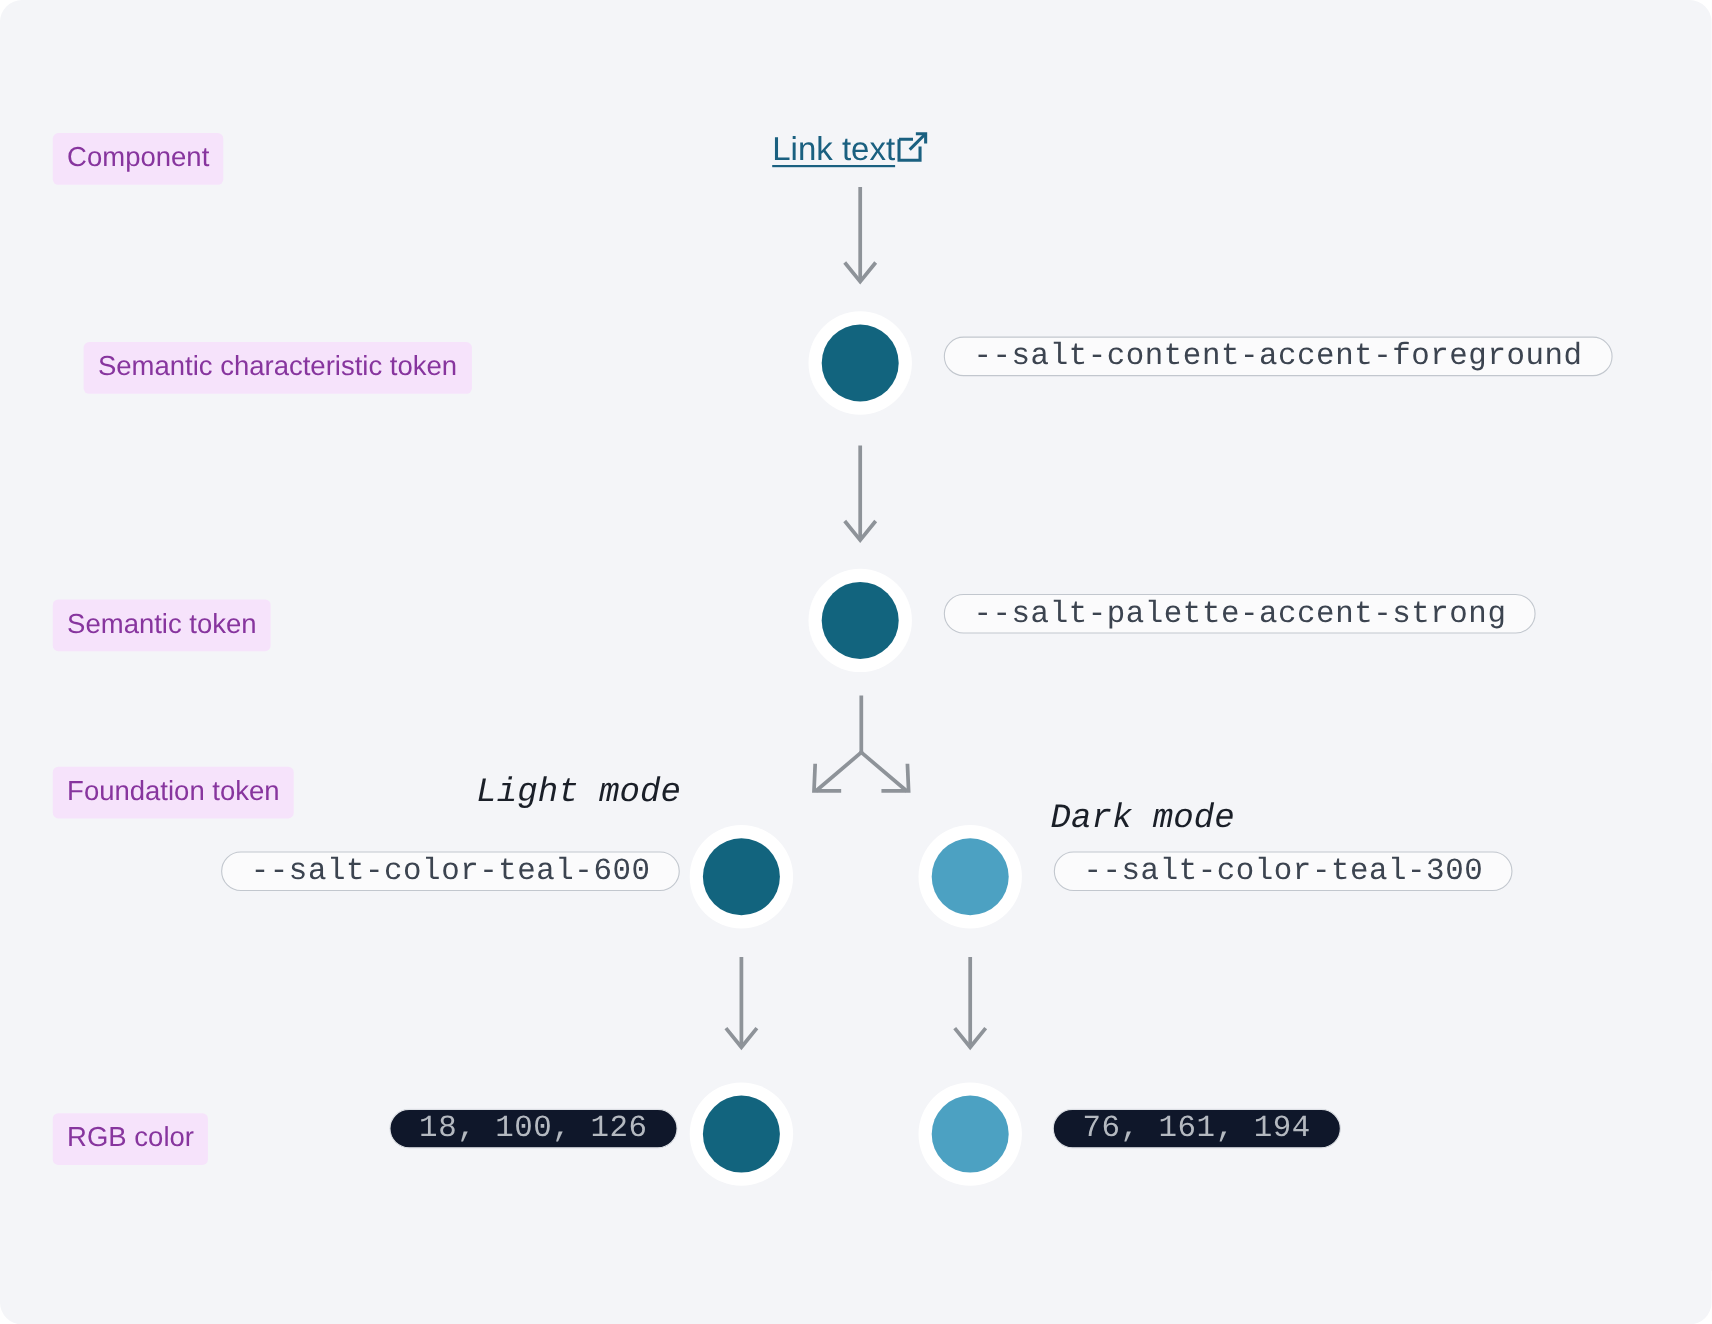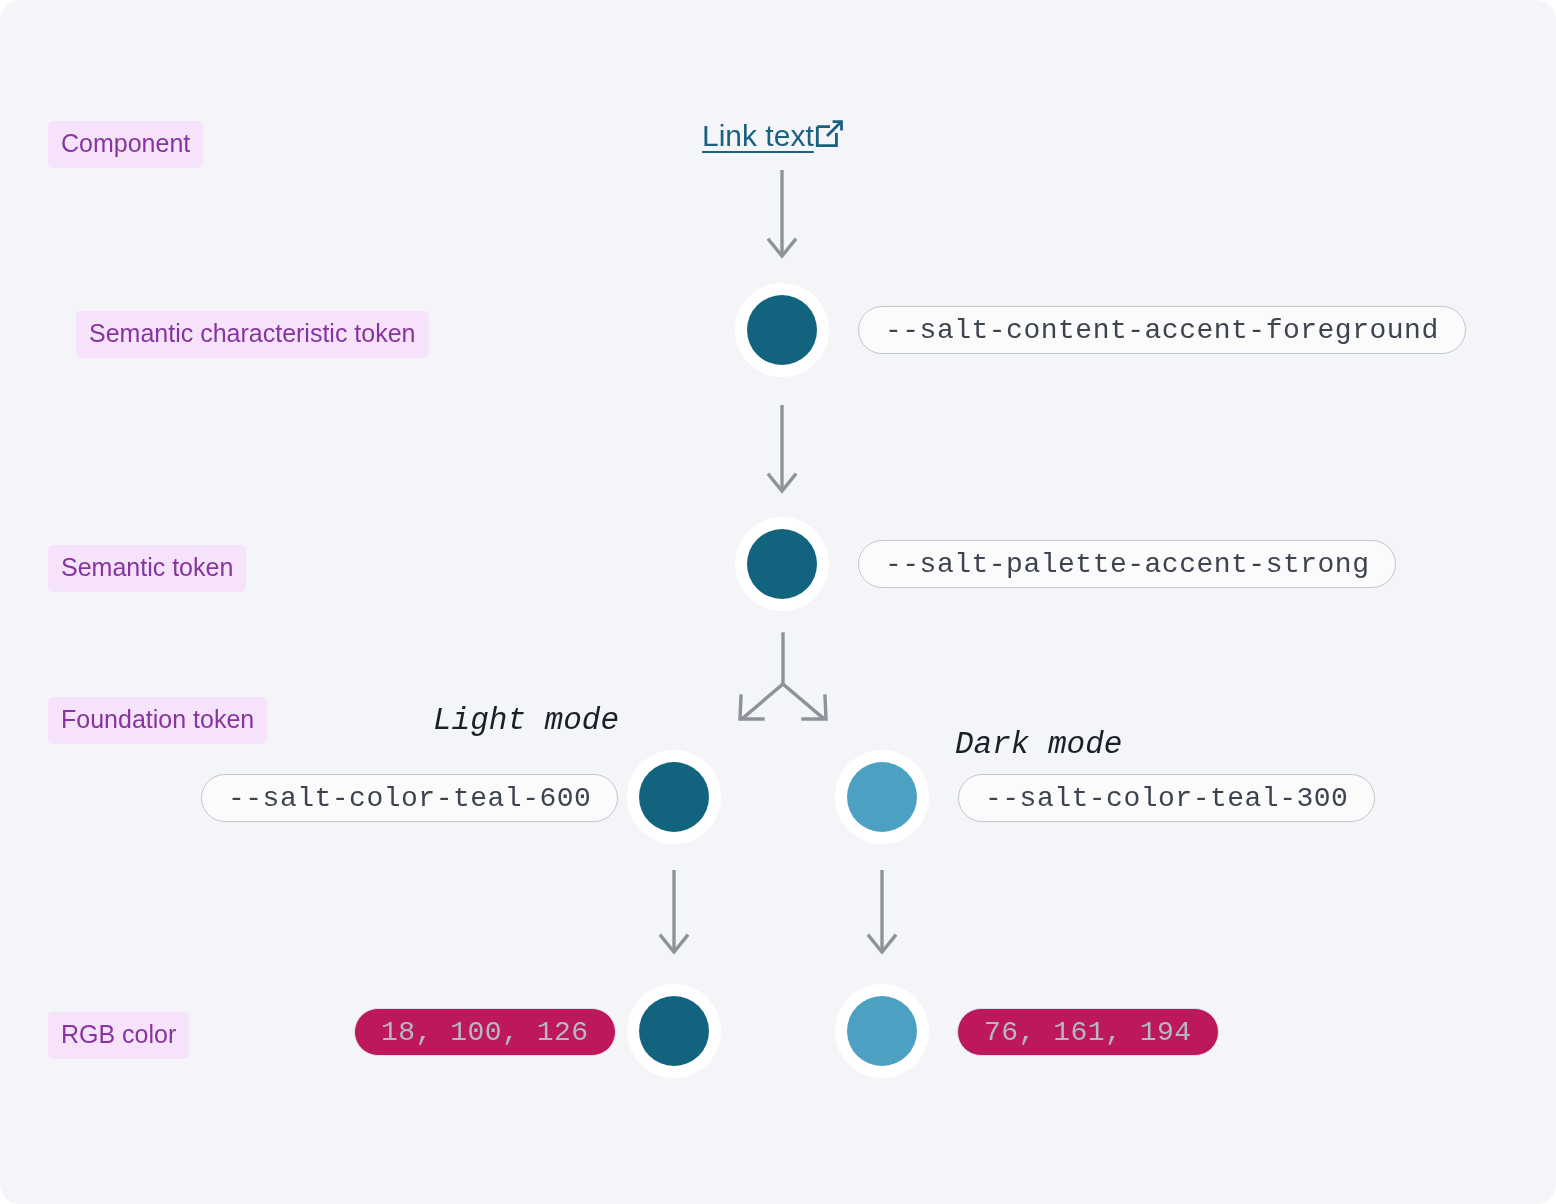--- a/index.html
+++ b/index.html
@@ -35,36 +35,36 @@
     border-radius: 5px;
     white-space: nowrap;
   }
 
   
   .pill {
     position: absolute;
     display: inline-flex;
     align-items: center;
     justify-content: center;
-    height: 48px;
+    height: 36px;
     padding: 0 26px;
     border: 1.5px solid #c2c7ce;
     border-radius: 26px;
     background: #fbfbfc;
     font-family: "Liberation Mono", "DejaVu Sans Mono", monospace;
     font-size: 28px;
     letter-spacing: 0.5px;
     color: #3c4450;
     white-space: nowrap;
     box-sizing: border-box;
   }
   .pill.muted {
     color: #b4b9c0;
     border-color: #dde0e5;
-    background: #be185d;
+    background: #0f172a;
   }
 
   
   .swatch {
     position: absolute;
     width: 94px;
     height: 94px;
     border-radius: 50%;
     background: #ffffff;
     display: flex;

